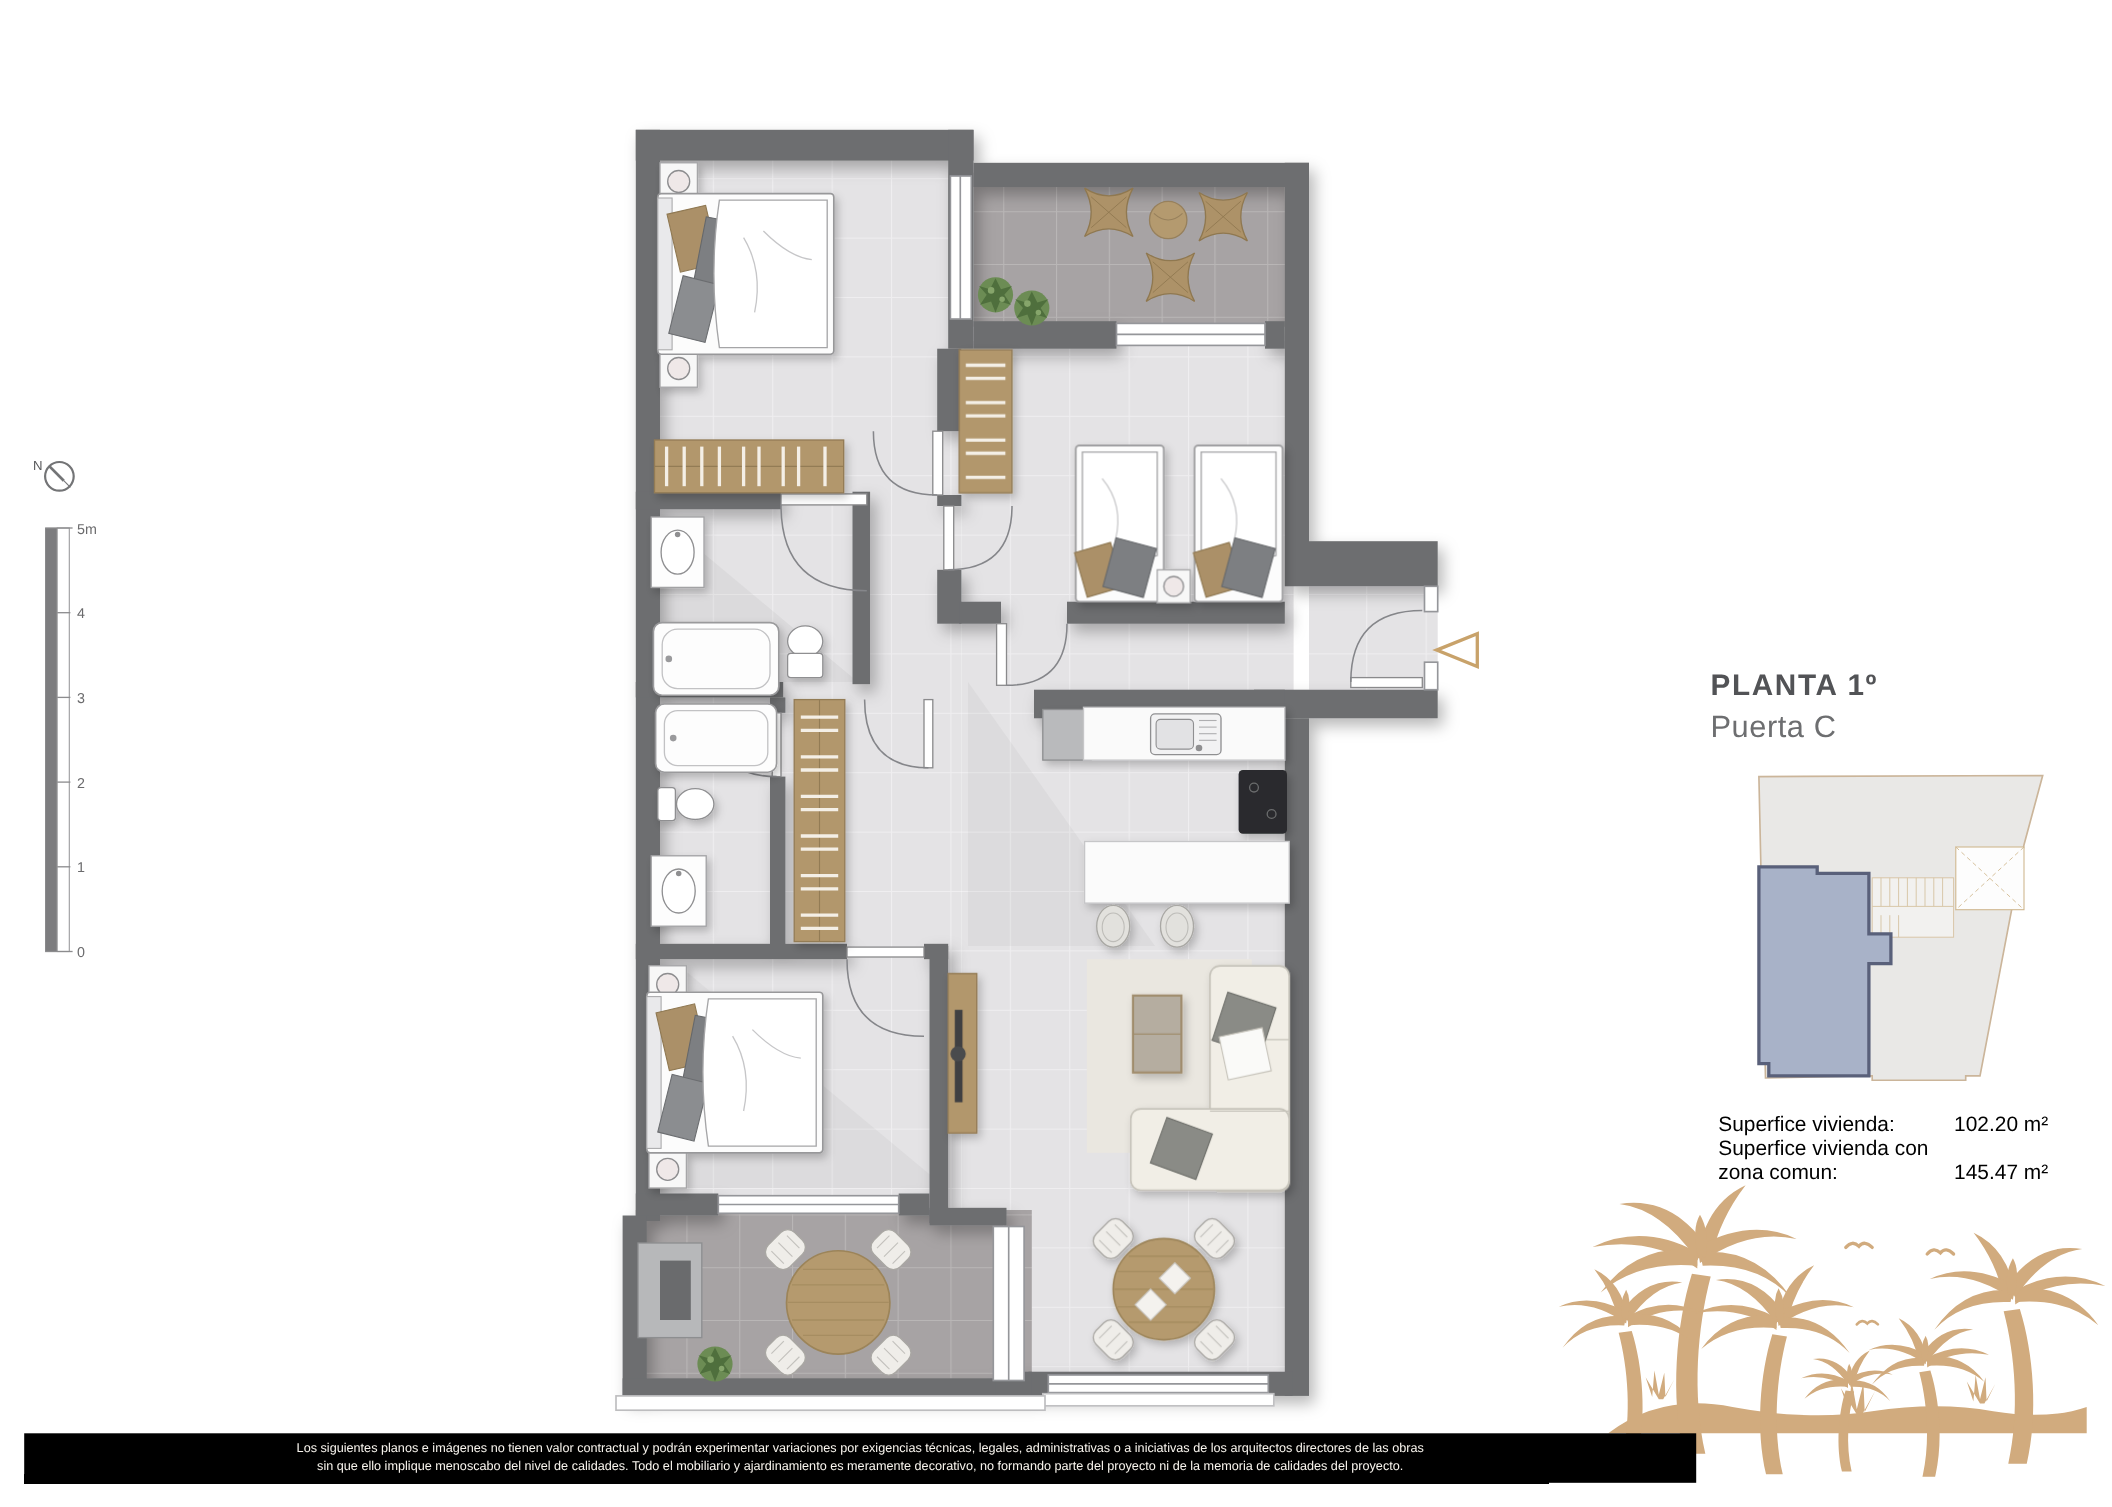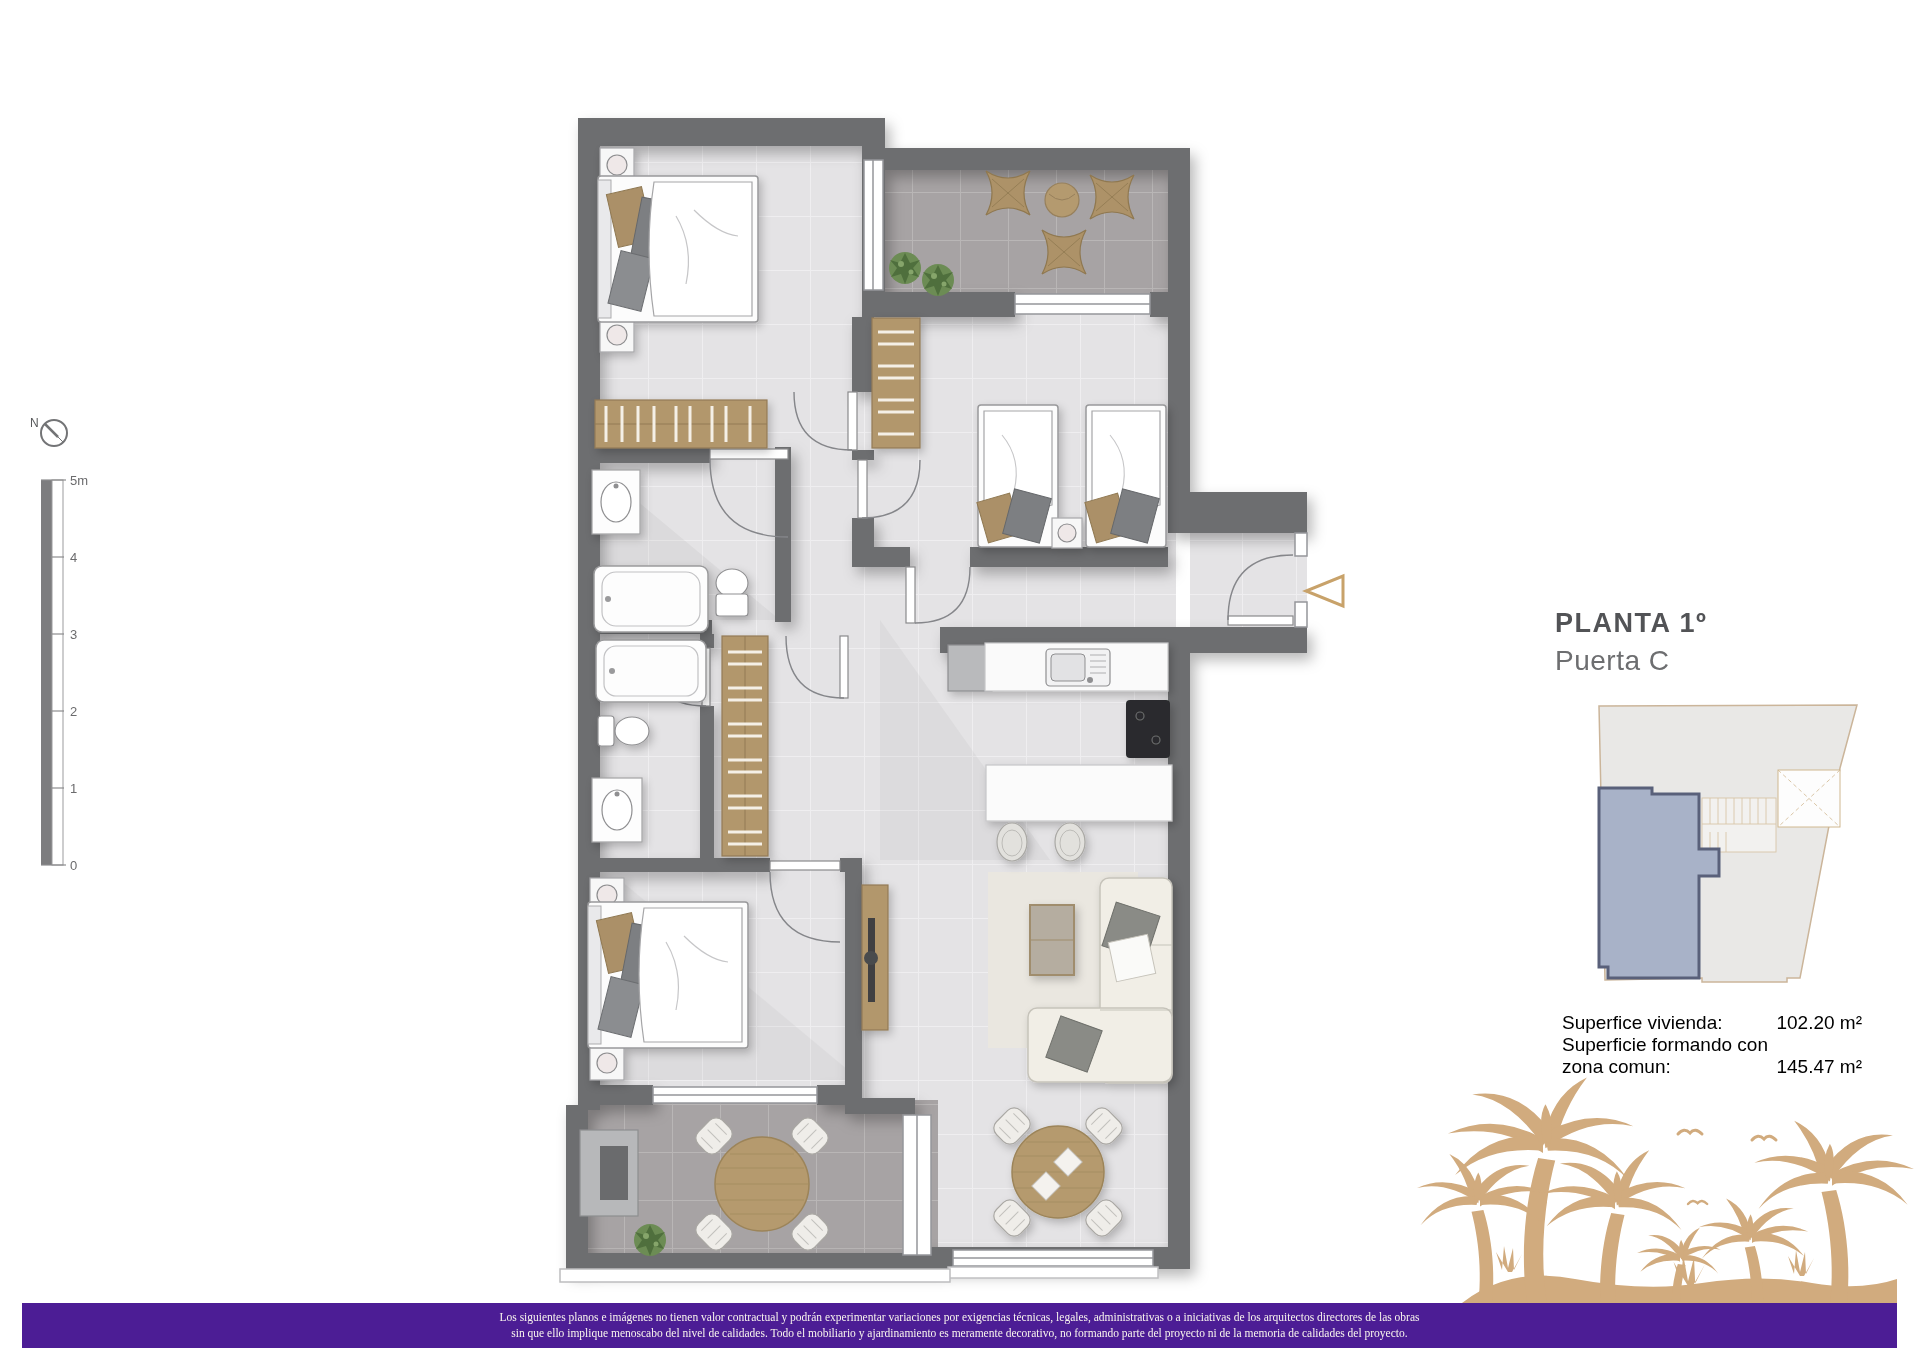--- a/index.html
+++ b/index.html
@@ -6,21 +6,21 @@
   .page{position:relative;width:1920px;height:1370px;background:#ffffff;overflow:hidden;
         font-family:"Liberation Sans", sans-serif;}
   svg.layer{position:absolute;left:0;top:0;}
   .title-block{position:absolute;left:1555px;top:608px;width:320px;text-align:left;color:#4e4f51;}
   .title-block .t1{font-size:27px;font-weight:bold;letter-spacing:1.5px;color:#525356;}
   .title-block .t2{font-size:28px;color:#6d6e70;margin-top:6px;letter-spacing:0.5px;}
   .areas{position:absolute;left:1562px;top:1012px;width:300px;font-size:19px;color:#000000;line-height:22px;}
   .areas .row{display:flex;justify-content:space-between;}
   .areas .lbl{text-align:left;}
   .areas .val{text-align:right;white-space:nowrap;}
-  .footer-bar{position:absolute;left:22px;top:1303px;width:1875px;height:45px;background:#4c1d95;font-family:Liberation Serif, serif;}
+  .footer-bar{position:absolute;left:22px;top:1303px;width:1520px;height:45px;background:#000000;}
   .footer-text{position:absolute;left:0;top:6px;width:100%;text-align:center;
                font-size:11.5px;line-height:16px;color:#f9f5ee;}
 </style>
 </head>
 <body>
 
 <div class="page">
 
   <svg class="layer" width="1920" height="1370" viewBox="0 0 1920 1370">
     <defs>
@@ -459,21 +459,21 @@
     <div class="t1">PLANTA 1º</div>
     <div class="t2">Puerta C</div>
   </div>
 
   <div class="areas">
     <div class="row">
       <span class="lbl">Superfice vivienda:</span>
       <span class="val">102.20 m²</span>
     </div>
     <div class="row">
-      <span class="lbl">Superficie formando con</span>
+      <span class="lbl">Superfice vivienda con</span>
     </div>
     <div class="row">
       <span class="lbl">zona comun:</span>
       <span class="val">145.47 m²</span>
     </div>
   </div>
 
   <div class="footer-bar">
     <div class="footer-text">
       <div>Los siguientes planos e imágenes no tienen valor contractual y podrán experimentar variaciones por exigencias técnicas, legales, administrativas o a iniciativas de los arquitectos directores de las obras</div>

